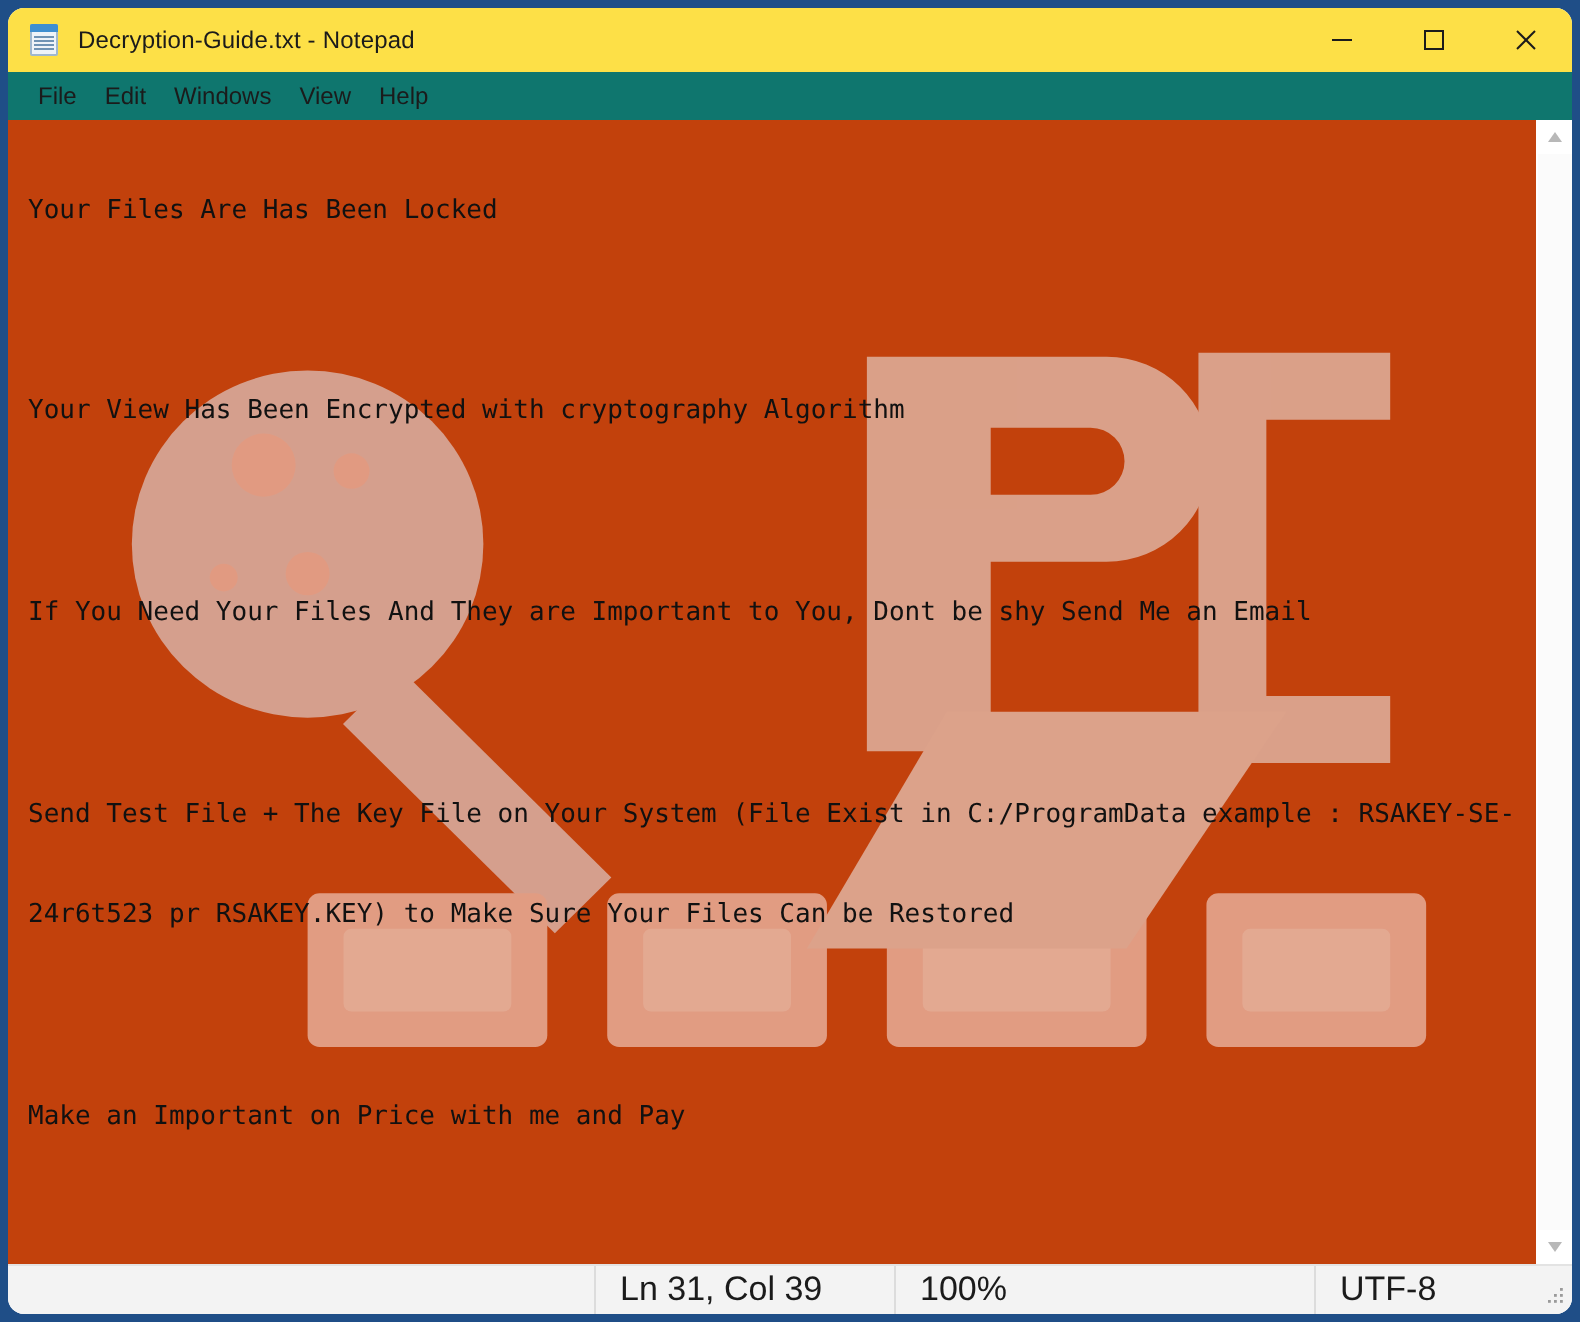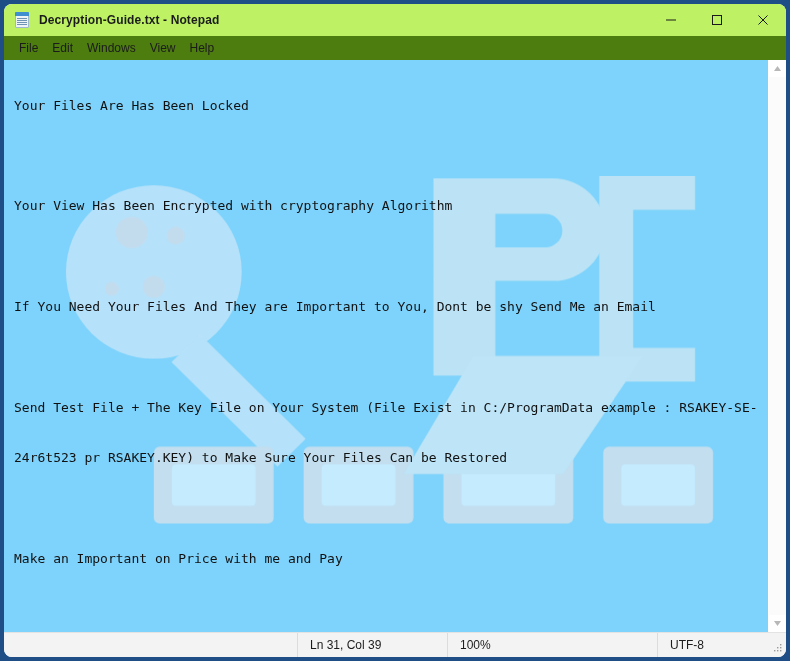--- a/index.html
+++ b/index.html
@@ -27,25 +27,24 @@
     overflow: hidden;
     display: flex;
     flex-direction: column;
     box-sizing: border-box;
   }
 
   
   #titlebar {
     height: 32px;
     min-height: 32px;
-    background: #bef264;
-    display: flex;
-    align-items: center;
-    position: relative;
-    font-weight: bold;
+    background: #fde047;
+    display: flex;
+    align-items: center;
+    position: relative;
   }
   #app-icon {
     width: 16px;
     height: 16px;
     margin-left: 10px;
     margin-right: 9px;
     position: relative;
     flex: 0 0 auto;
   }
   #app-icon .pad-body {
@@ -98,36 +97,36 @@
   }
   .wctl svg { display: block; }
 
   
   #menubar {
     height: 24px;
     min-height: 24px;
     display: flex;
     align-items: center;
     padding-left: 8px;
-    background: #4d7c0f;
+    background: #0f766e;
   }
   .menu-item {
     font-size: 12px;
     color: #1b1b1b;
     padding: 2px 7px;
     border-radius: 3px;
     white-space: nowrap;
   }
 
   
   #editor-wrap {
     flex: 1 1 auto;
     position: relative;
     display: flex;
-    background: #7dd3fc;
+    background: #c2410c;
     overflow: hidden;
   }
   #editor {
     flex: 1 1 auto;
     position: relative;
     overflow: hidden;
     background: transparent;
   }
 
   
@@ -188,21 +187,21 @@
 
   
   #statusbar {
     height: 24px;
     min-height: 24px;
     background: #f3f3f3;
     border-top: 1px solid #e3e3e3;
     display: flex;
     align-items: stretch;
     justify-content: flex-end;
-    font-size: 12px;
+    font-size: 17px;
     color: #1b1b1b;
     position: relative;
   }
   .status-cell {
     display: flex;
     align-items: center;
     border-left: 1px solid #dcdcdc;
     padding-left: 12px;
     box-sizing: border-box;
     white-space: nowrap;

